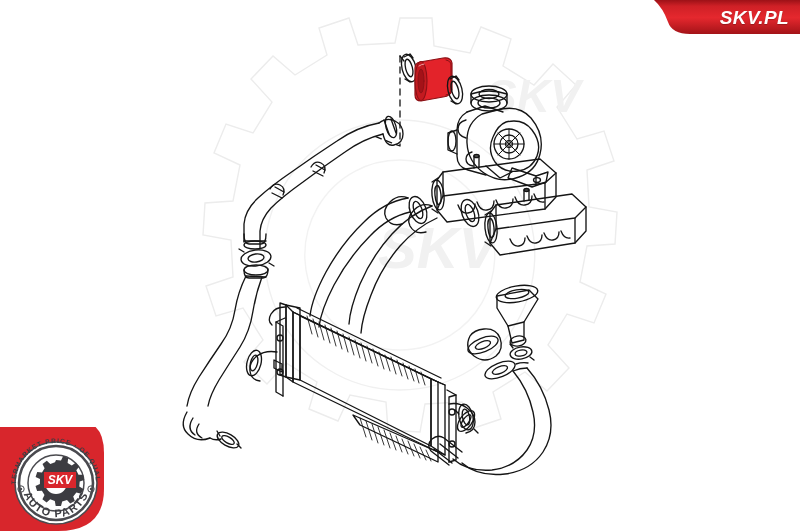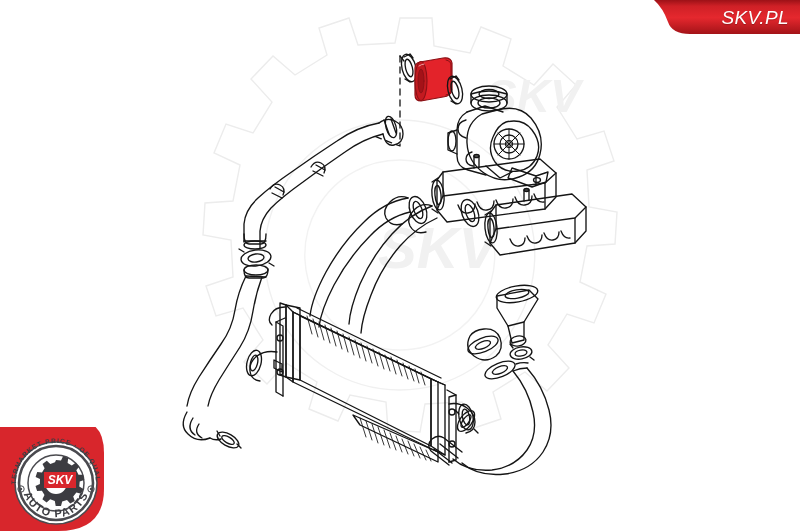--- a/index.html
+++ b/index.html
@@ -7,21 +7,21 @@
   body{width:800px;height:531px;overflow:hidden;
        font-family:"Liberation Sans","DejaVu Sans",sans-serif;}
   #stage{position:relative;width:800px;height:531px;background:#ffffff;overflow:hidden;}
   .layer{position:absolute;left:0;top:0;width:800px;height:531px;}
   svg{display:block;}
 
   
   #brand-banner{position:absolute;right:0;top:0;width:146px;height:34px;}
   #brand-banner .bantext{
     position:absolute;right:11px;top:50%;transform:translateY(-50%);
-    color:#ffffff;font-weight:normal;font-style:italic;font-size:19px;
+    color:#ffffff;font-weight:bold;font-style:italic;font-size:19px;
     letter-spacing:.4px;line-height:1;white-space:nowrap;
     text-shadow:0 1px 1px rgba(0,0,0,.25);
   }
 
   
   #quality-badge{position:absolute;left:0;bottom:0;width:112px;height:104px;}
 </style>
 </head>
 <body>
 

